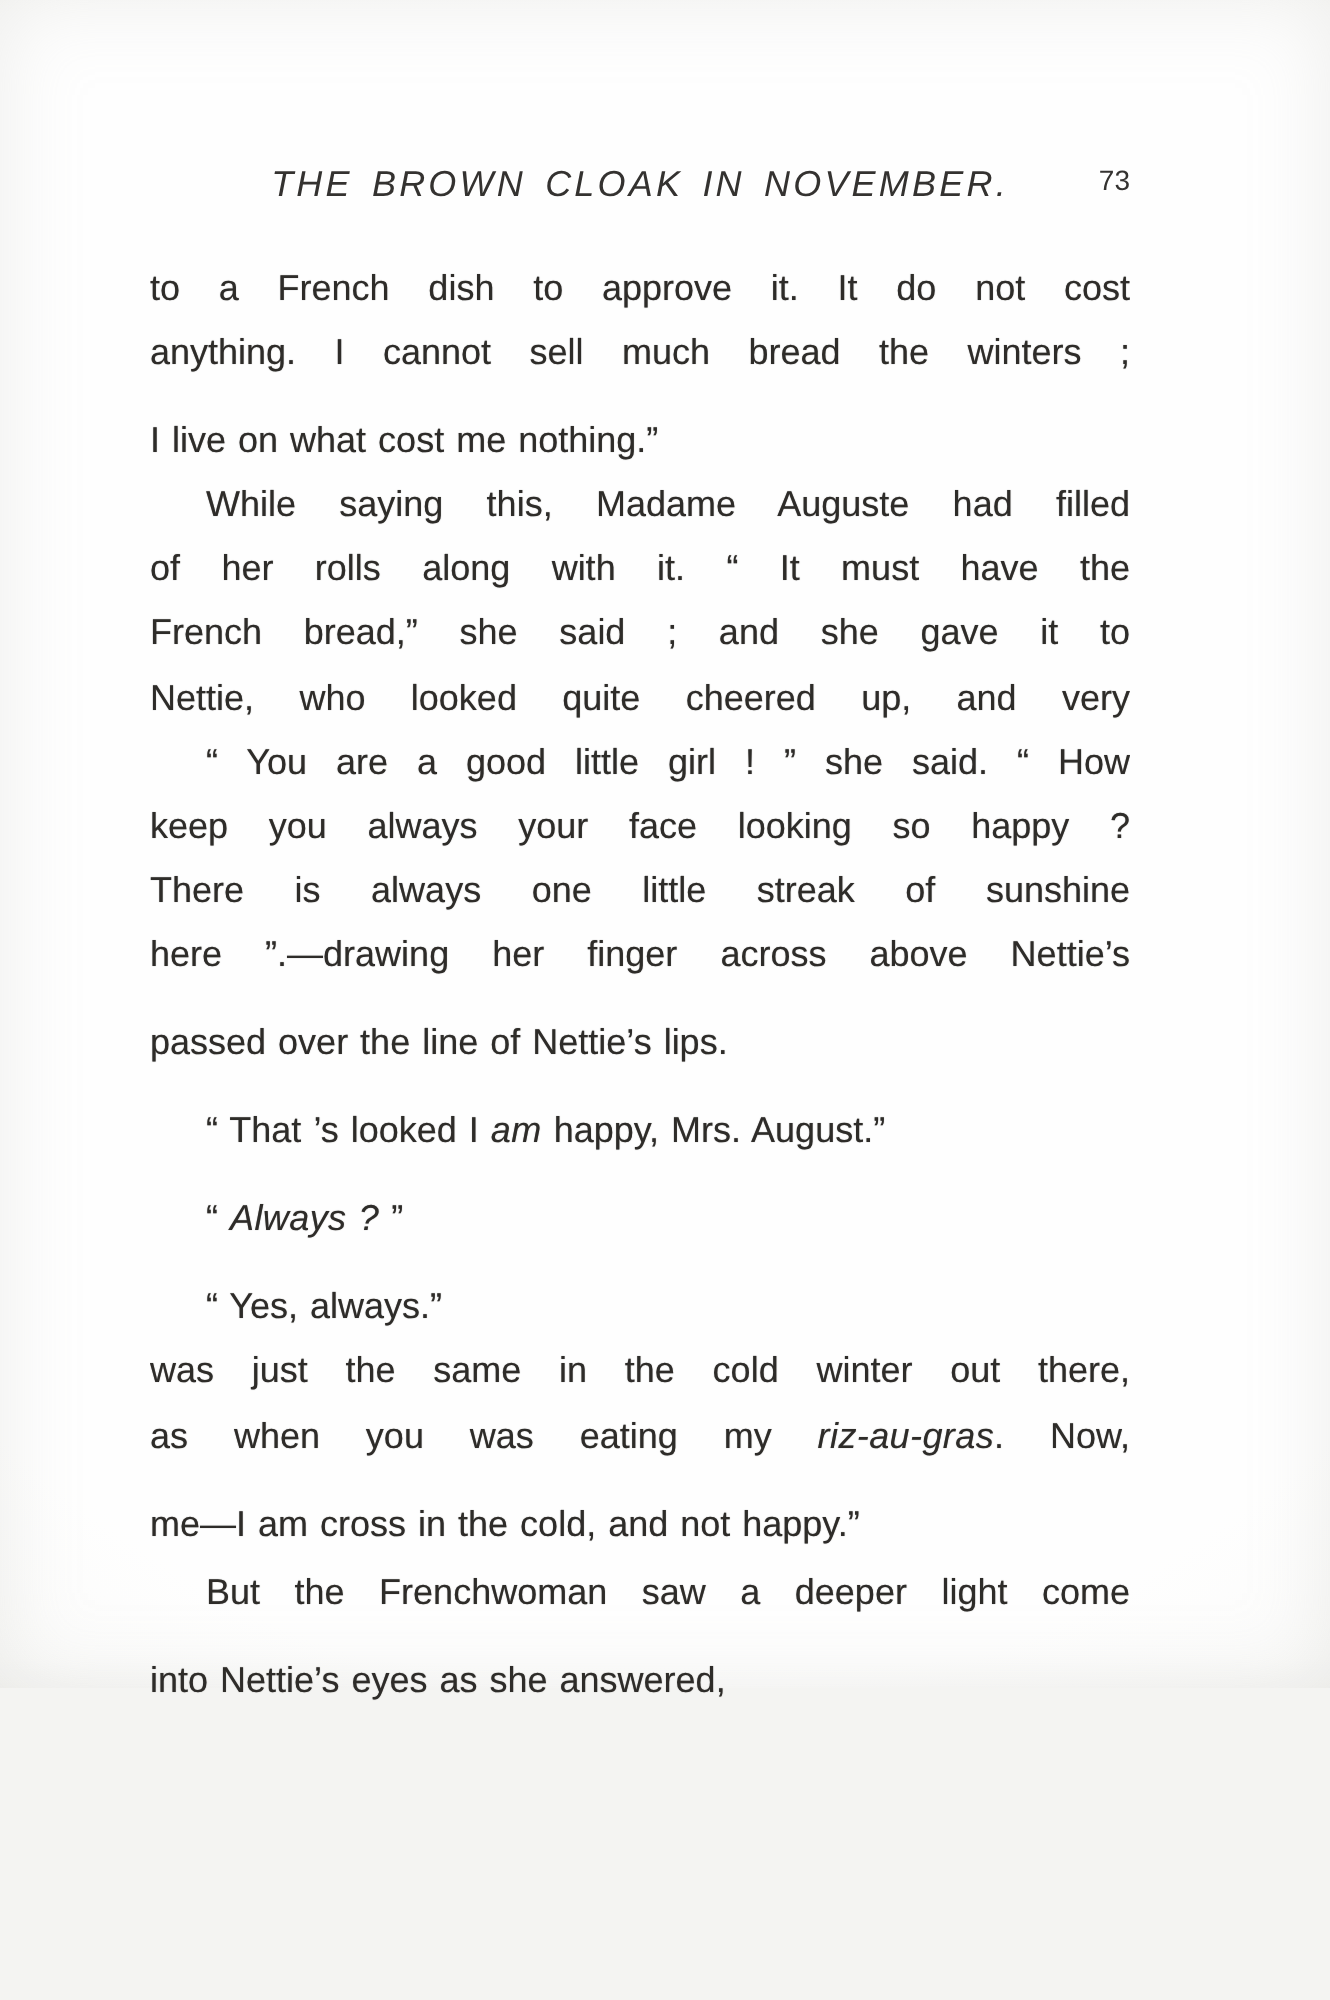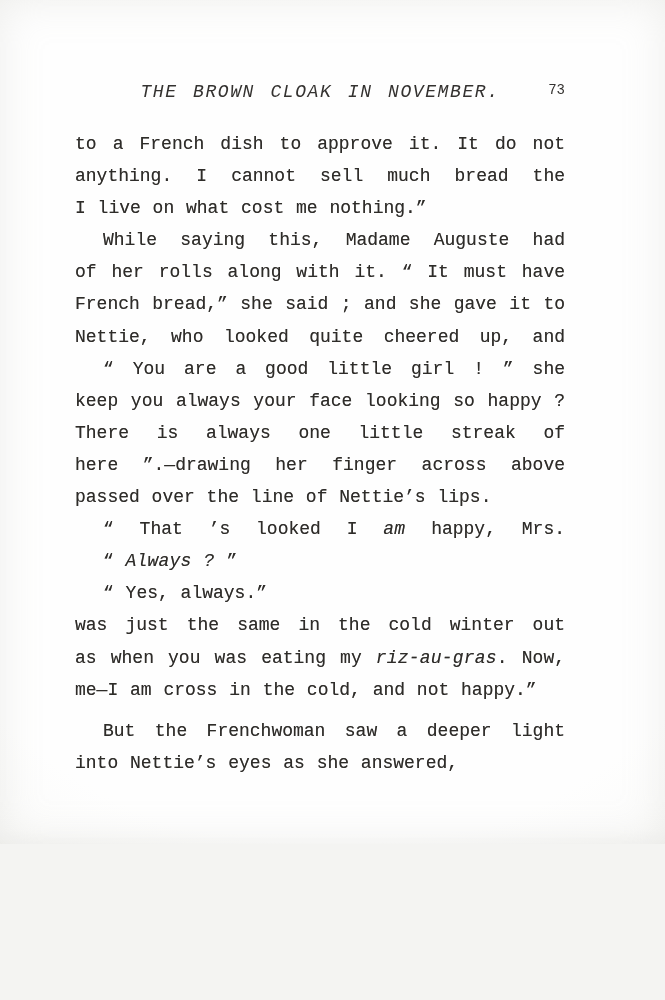--- a/index.html
+++ b/index.html
@@ -13,21 +13,21 @@
   .page {
     position: relative;
     width: 665px;
     height: 844px;
     background:
       radial-gradient(130% 105% at 50% 42%, rgba(255,255,255,0.9) 55%, rgba(233,233,229,0.55) 100%),
       linear-gradient(to top, rgba(216,216,210,0.45) 0px, rgba(216,216,210,0.0) 14px),
       linear-gradient(to bottom, rgba(228,228,224,0.35) 0px, rgba(228,228,224,0.0) 10px),
       #f9f9f7;
     box-shadow: inset 0 0 40px rgba(190,190,184,0.25);
-    font-family: Liberation Mono, monospace;
+    font-family: Liberation Sans, sans-serif;
     color: #2e2c29;
   }
   .content {
     position: absolute;
     left: 75px;
     top: 82px;
     width: 490px;
   }
   .running-header {
     position: relative;
@@ -58,26 +58,27 @@
     height: 32.1px;
     line-height: 32.1px;
     text-align: justify;
     text-align-last: justify;
     white-space: normal;
     overflow: hidden;
     text-shadow: 0 0 0.5px rgba(46,44,41,0.55);
   }
   .line.last {
     text-align-last: auto;
+    margin-top: 12px;
   }
   .line.indent {
     padding-left: 28px;
   }
   .line.gap {
-    margin-top: 9px;
+    margin-top: 2px;
   }
   .line i {
     font-style: italic;
     letter-spacing: 0.2px;
   }
 </style>
 </head>
 <body>
 
 <div class="page">

